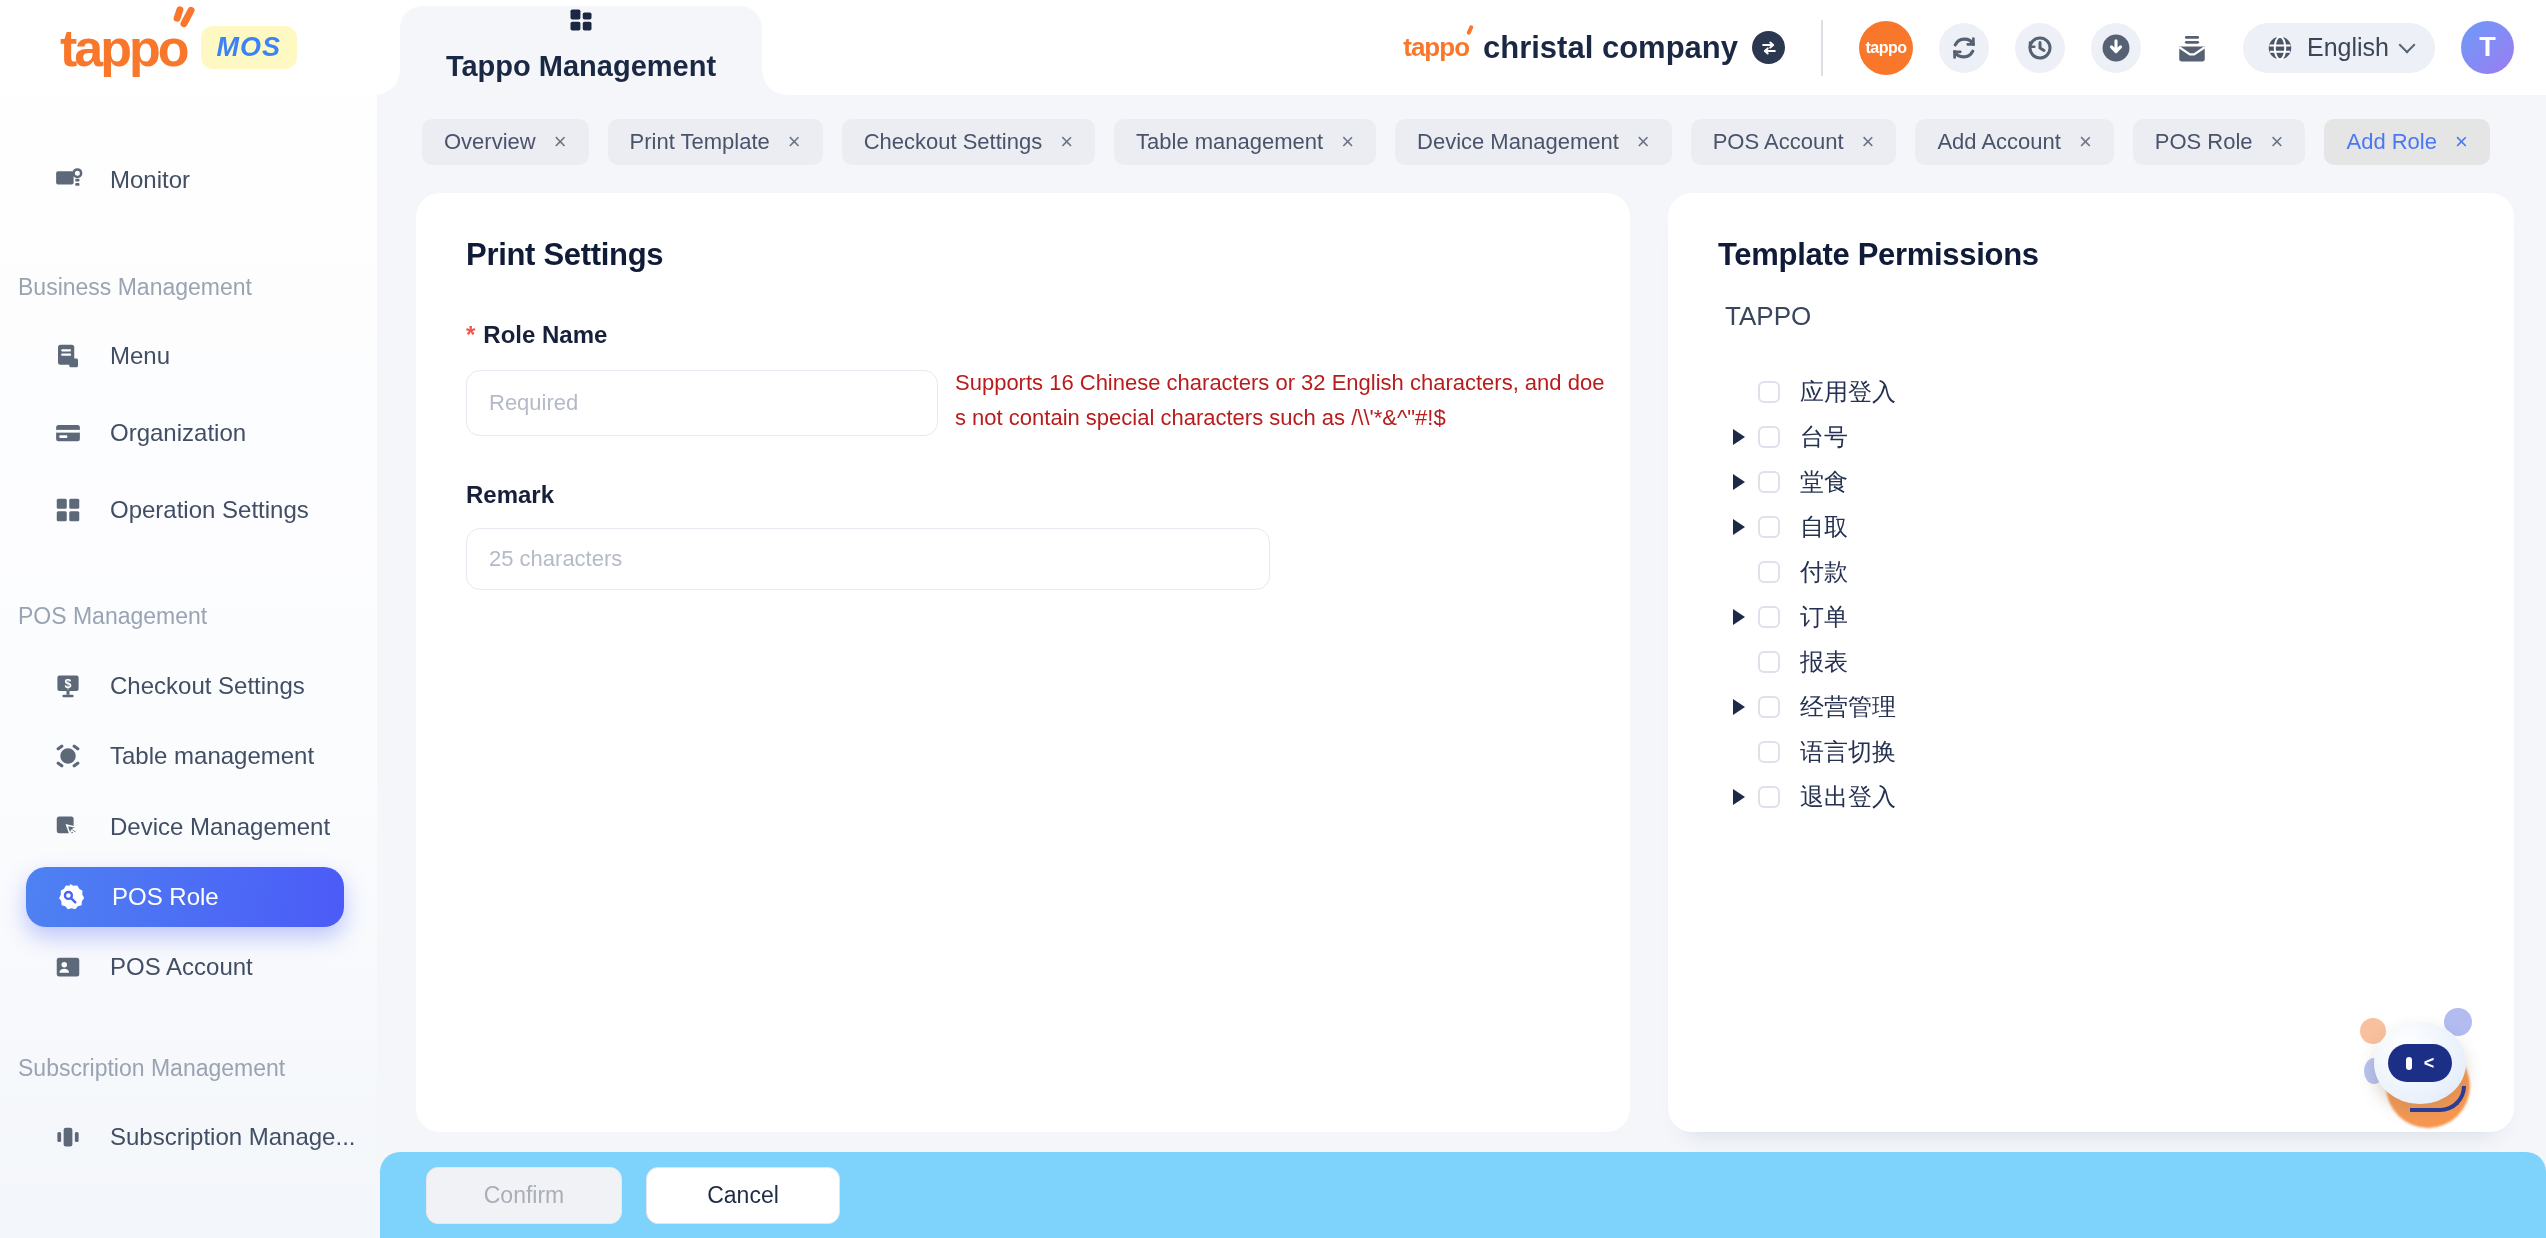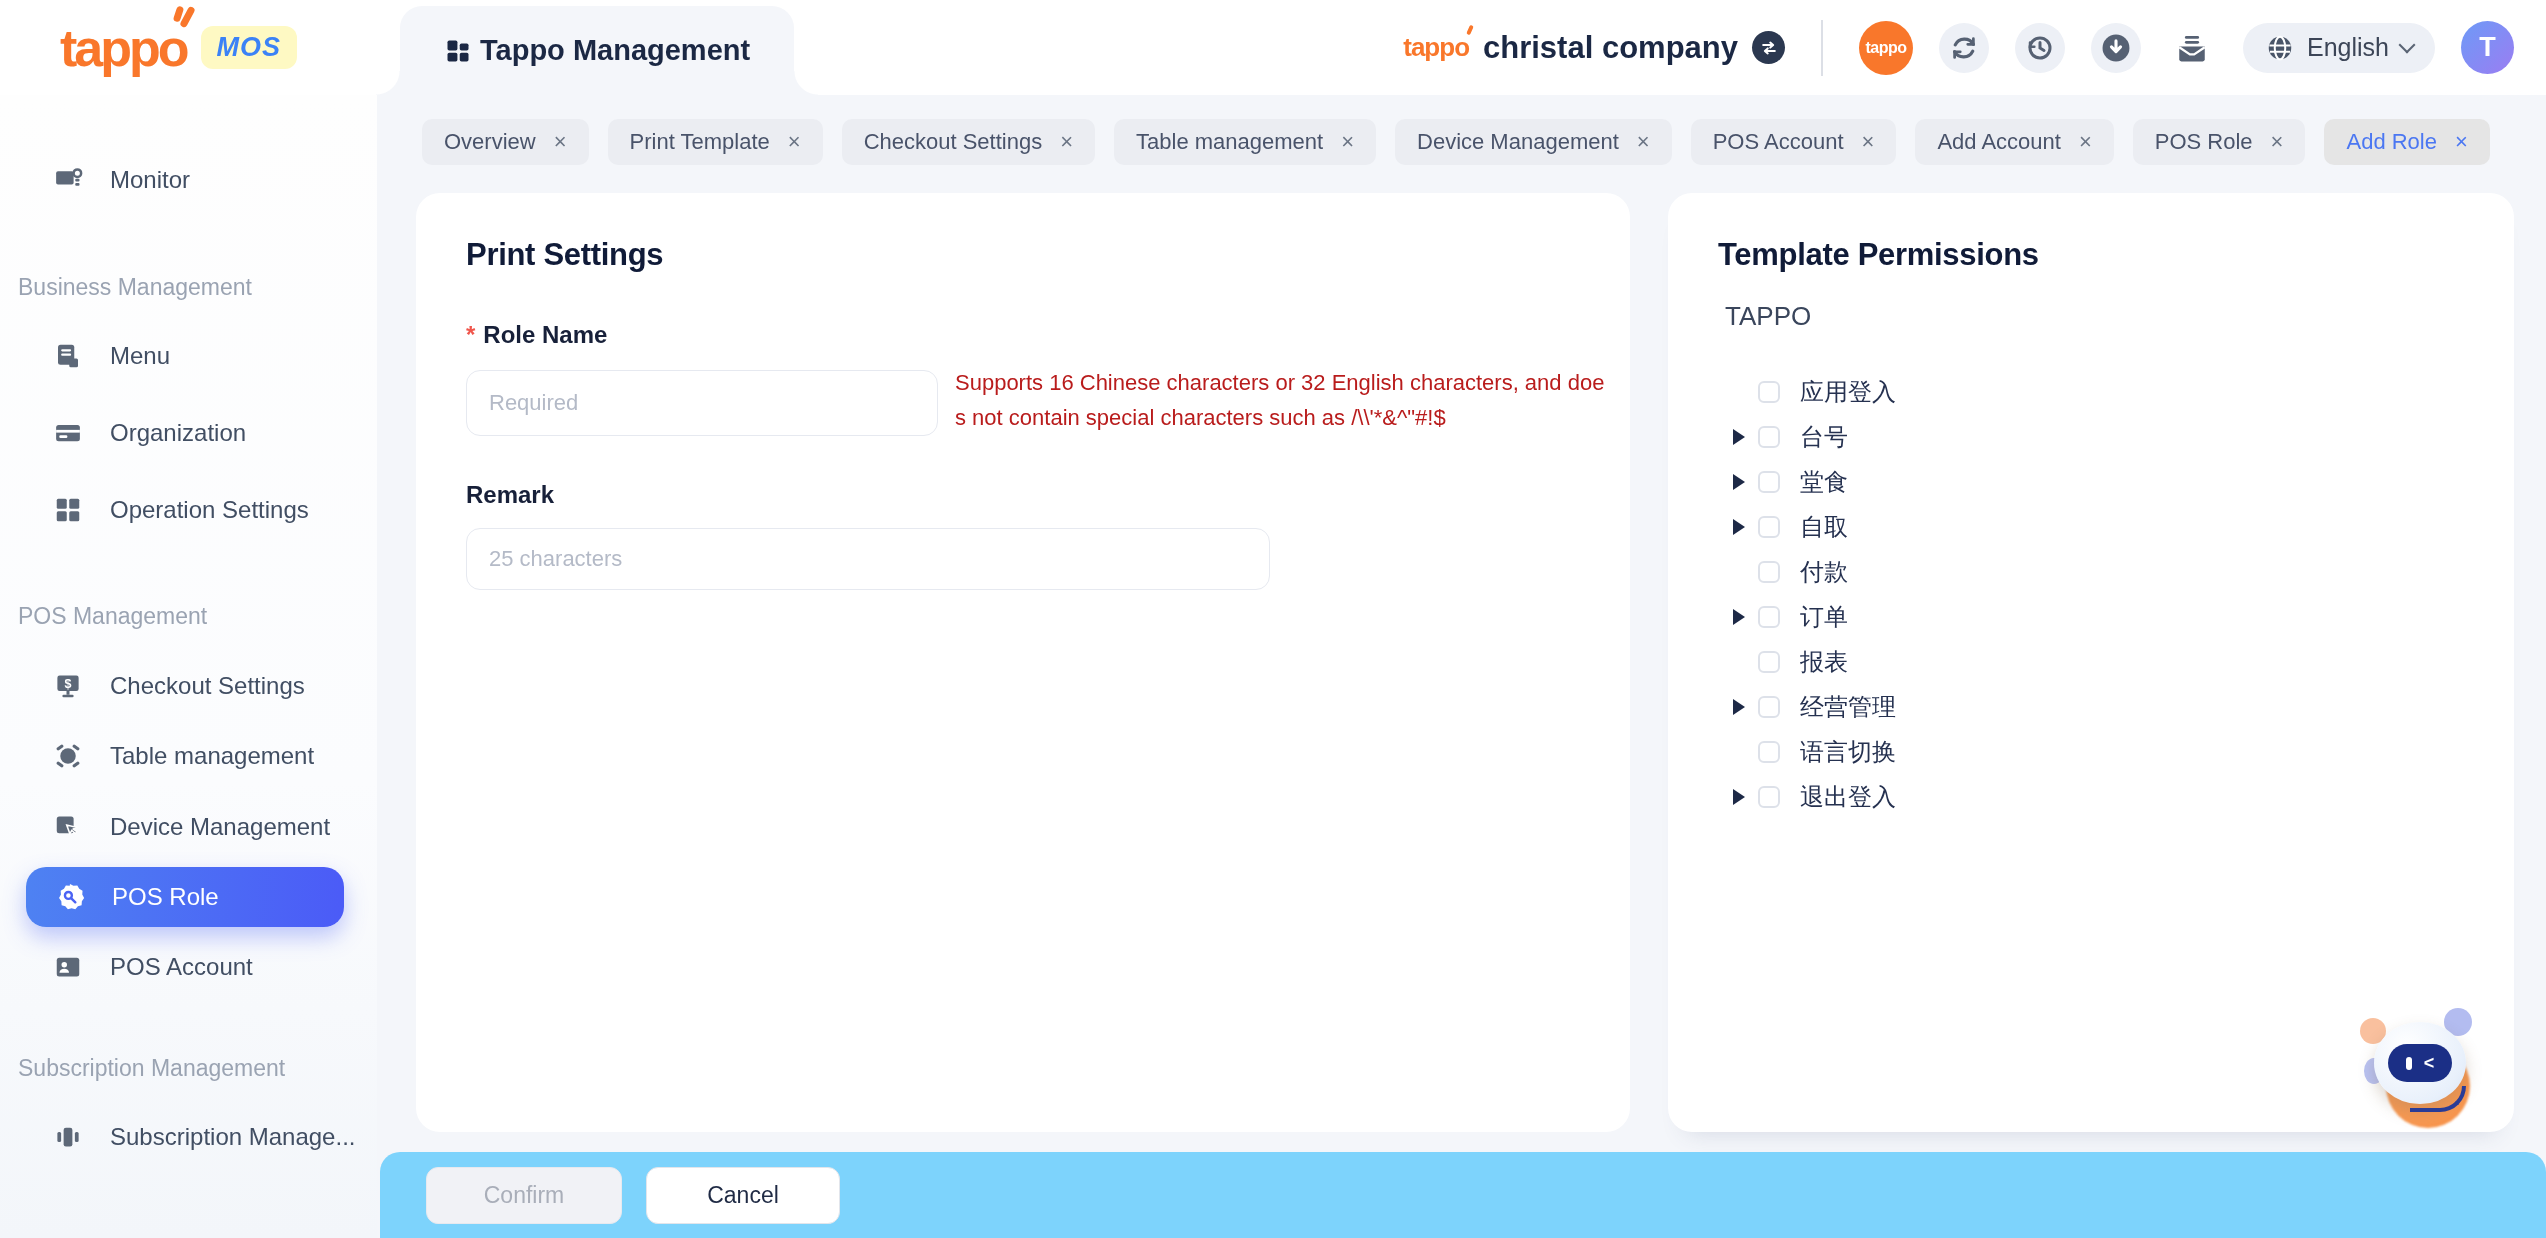--- a/index.html
+++ b/index.html
@@ -12,21 +12,21 @@
   
   .header { position:absolute; left:0; top:0; width:2546px; height:95px; background:#fff; z-index:30; }
   .logo-wrap { position:absolute; left:60px; top:0; height:95px; display:flex; align-items:center; gap:14px; }
   .logo-text { font-size:52px; font-weight:800; color:#f9772b; letter-spacing:-3px; position:relative; }
   .logo-leaves { position:absolute; right:-4px; top:-12px; display:flex; gap:2px; }
   .leaf { width:7px; height:16px; background:#f9772b; border-radius:6px; transform:rotate(18deg); }
   .leaf:last-child { height:22px; transform:rotate(28deg); }
   .logo-badge { background:#fef9c3; color:#3b82f6; font-weight:900; font-style:italic; font-size:27px;
     letter-spacing:1px; padding:6px 16px; border-radius:12px; }
   .app-tab { position:absolute; left:400px; top:6px; height:89px; min-width:362px; padding:0 44px;
-    background:#f4f6fa; border-radius:22px 22px 0 0; display:flex; align-items:center; gap:8px; }
+    background:#f4f6fa; border-radius:22px 22px 0 0; display:flex; align-items:center; gap:16px;flex-direction:column; }
   .app-tab::before, .app-tab::after { content:""; position:absolute; bottom:0; width:24px; height:24px; }
   .app-tab::before { left:-24px; background:radial-gradient(circle at 0 0, #ffffff 23px, #f4f6fa 24px); }
   .app-tab::after  { right:-24px; background:radial-gradient(circle at 100% 0, #ffffff 23px, #f4f6fa 24px); }
   .app-tab-title { font-size:29px; font-weight:800; color:#1b2844; }
   .hdr-right { position:absolute; right:32px; top:0; height:95px; display:flex; align-items:center; gap:26px; }
   .company { display:flex; align-items:center; gap:14px; }
   .company-logo { font-size:26px; font-weight:800; color:#f9772b; letter-spacing:-1px; position:relative; }
   .company-logo .mini-leaf { position:absolute; right:-3px; top:-7px; width:4px; height:10px; background:#f9772b; border-radius:3px; transform:rotate(24deg); }
   .company-name { font-size:31px; font-weight:800; color:#1b2844; }
   .switch-circle { width:33px; height:33px; border-radius:50%; background:#2b3850; display:flex; align-items:center; justify-content:center; cursor:pointer; }

